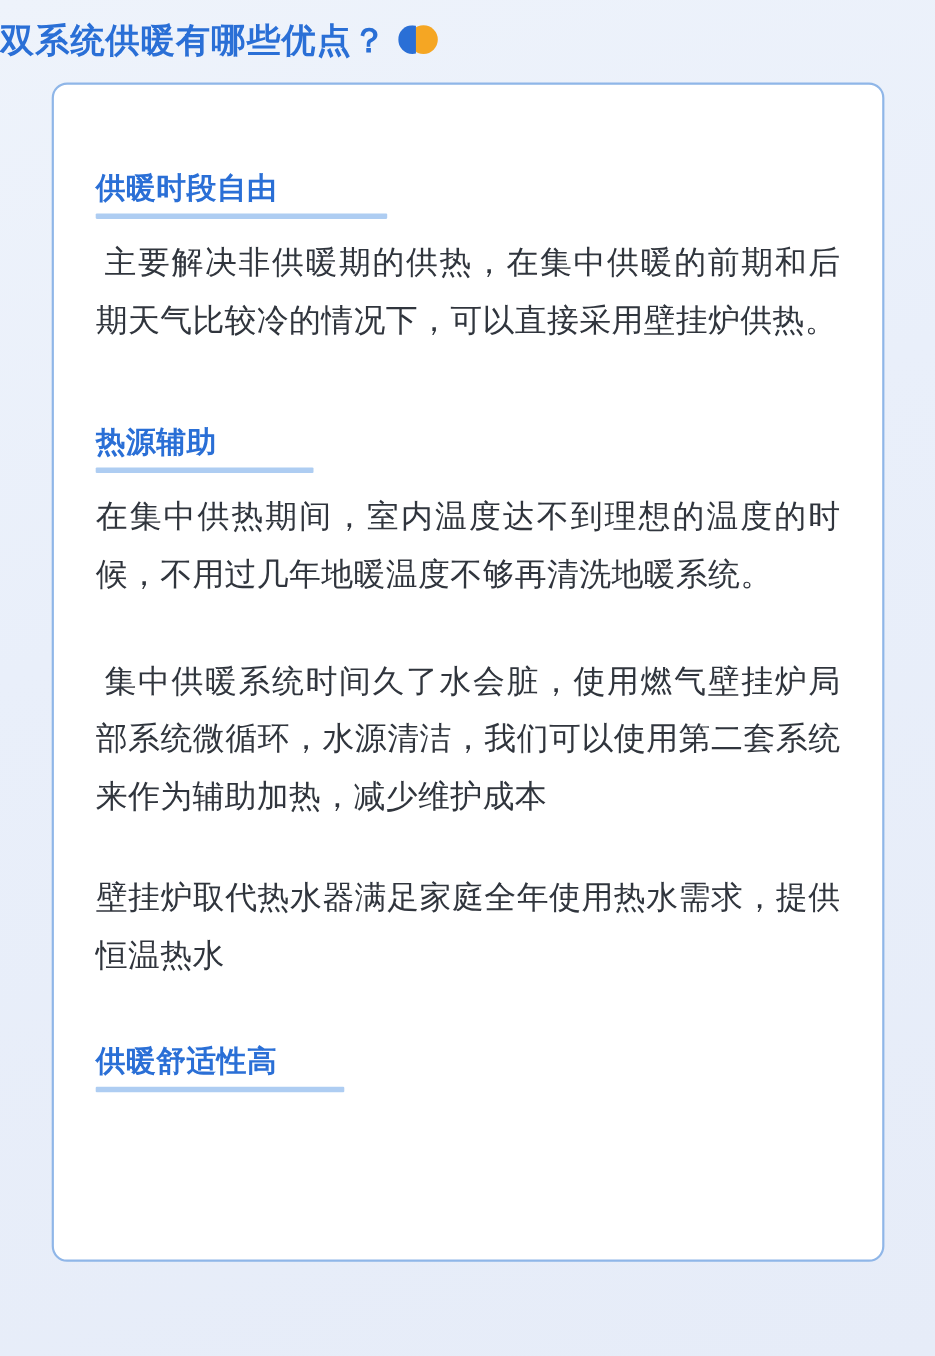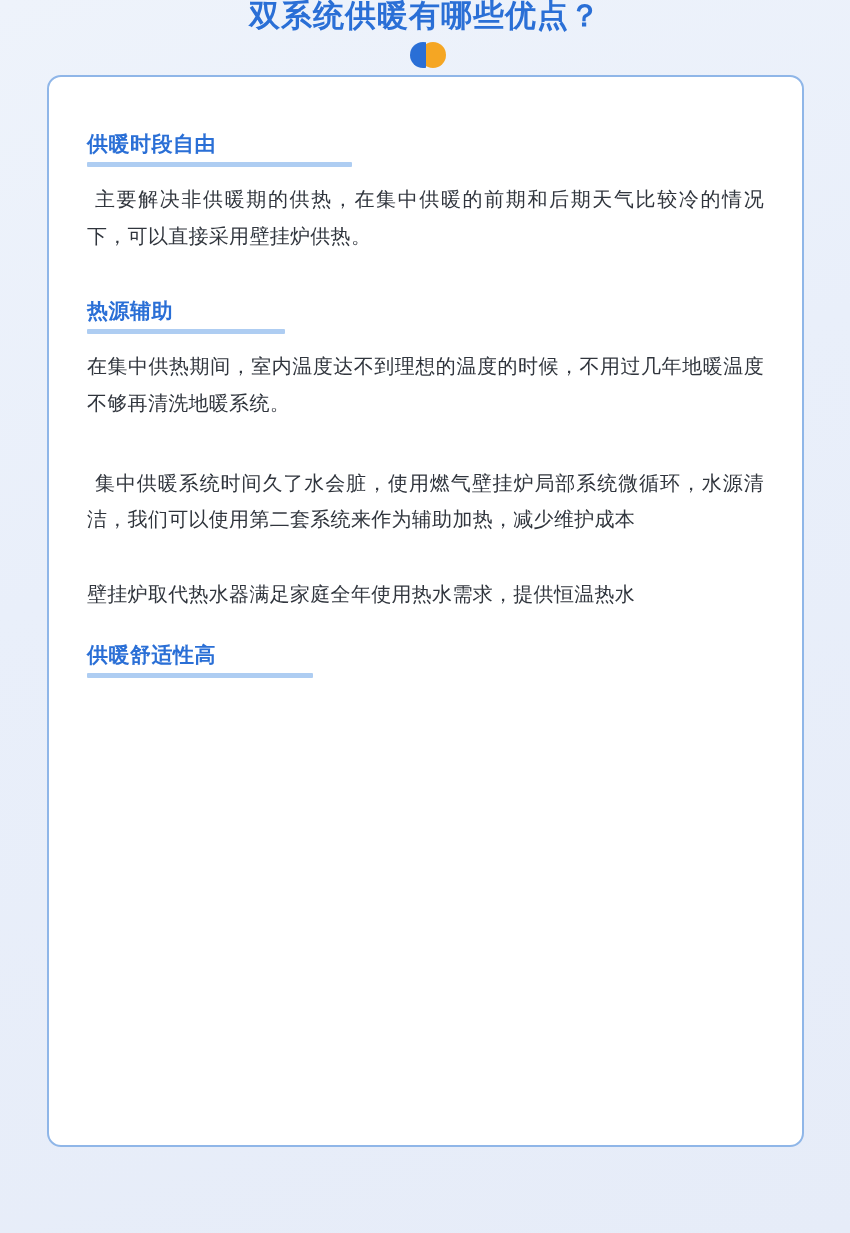--- a/index.html
+++ b/index.html
@@ -18,23 +18,22 @@
     width: 850px;
     height: 1233px;
     box-sizing: border-box;
     position: relative;
   }
   
   .header {
     height: 72px;
     display: flex;
     align-items: center;
-    justify-content: space-between;
+    justify-content: flex-start;
     position: relative;
-    flex-direction: column;
   }
   .header-title {
     font-size: 31px;
     font-weight: bold;
     color: #2a6fd6;
     letter-spacing: 1px;
     line-height: 1;
   }
   .header-dots {
     position: relative;
@@ -75,42 +74,43 @@
     padding: 54px 38px 30px 38px;
   }
   .section {
     margin-bottom: 26px;
   }
   .section:last-child {
     margin-bottom: 0;
   }
   .sec-heading {
     display: inline-block;
-    font-size: 21px;
+    font-size: 27px;
     font-weight: bold;
     color: #2a6fd6;
     line-height: 1.25;
     letter-spacing: 0.5px;
     position: relative;
     padding-bottom: 4px;
+    margin-top: 24px;
   }
   .sec-heading .underline {
     display: block;
     height: 5px;
     background: #aecdf2;
     margin-top: 5px;
     border-radius: 1px;
   }
   .u-w1 { width: 265px; }
   .u-w2 { width: 198px; }
   .u-w3 { width: 208px; }
   .u-w4 { width: 226px; }
   .u-w5 { width: 226px; }
   .sec-body {
-    font-size: 20px;
+    font-size: 29px;
     color: #30353d;
     line-height: 1.82;
     margin-top: 10px;
     letter-spacing: 0.3px;
     text-align: justify;
   }
   .indent { text-indent: 8px; }
   .gap-lg { margin-bottom: 44px; }
   .gap-md { margin-bottom: 38px; }
   .gap-sm { margin-bottom: 30px; }

